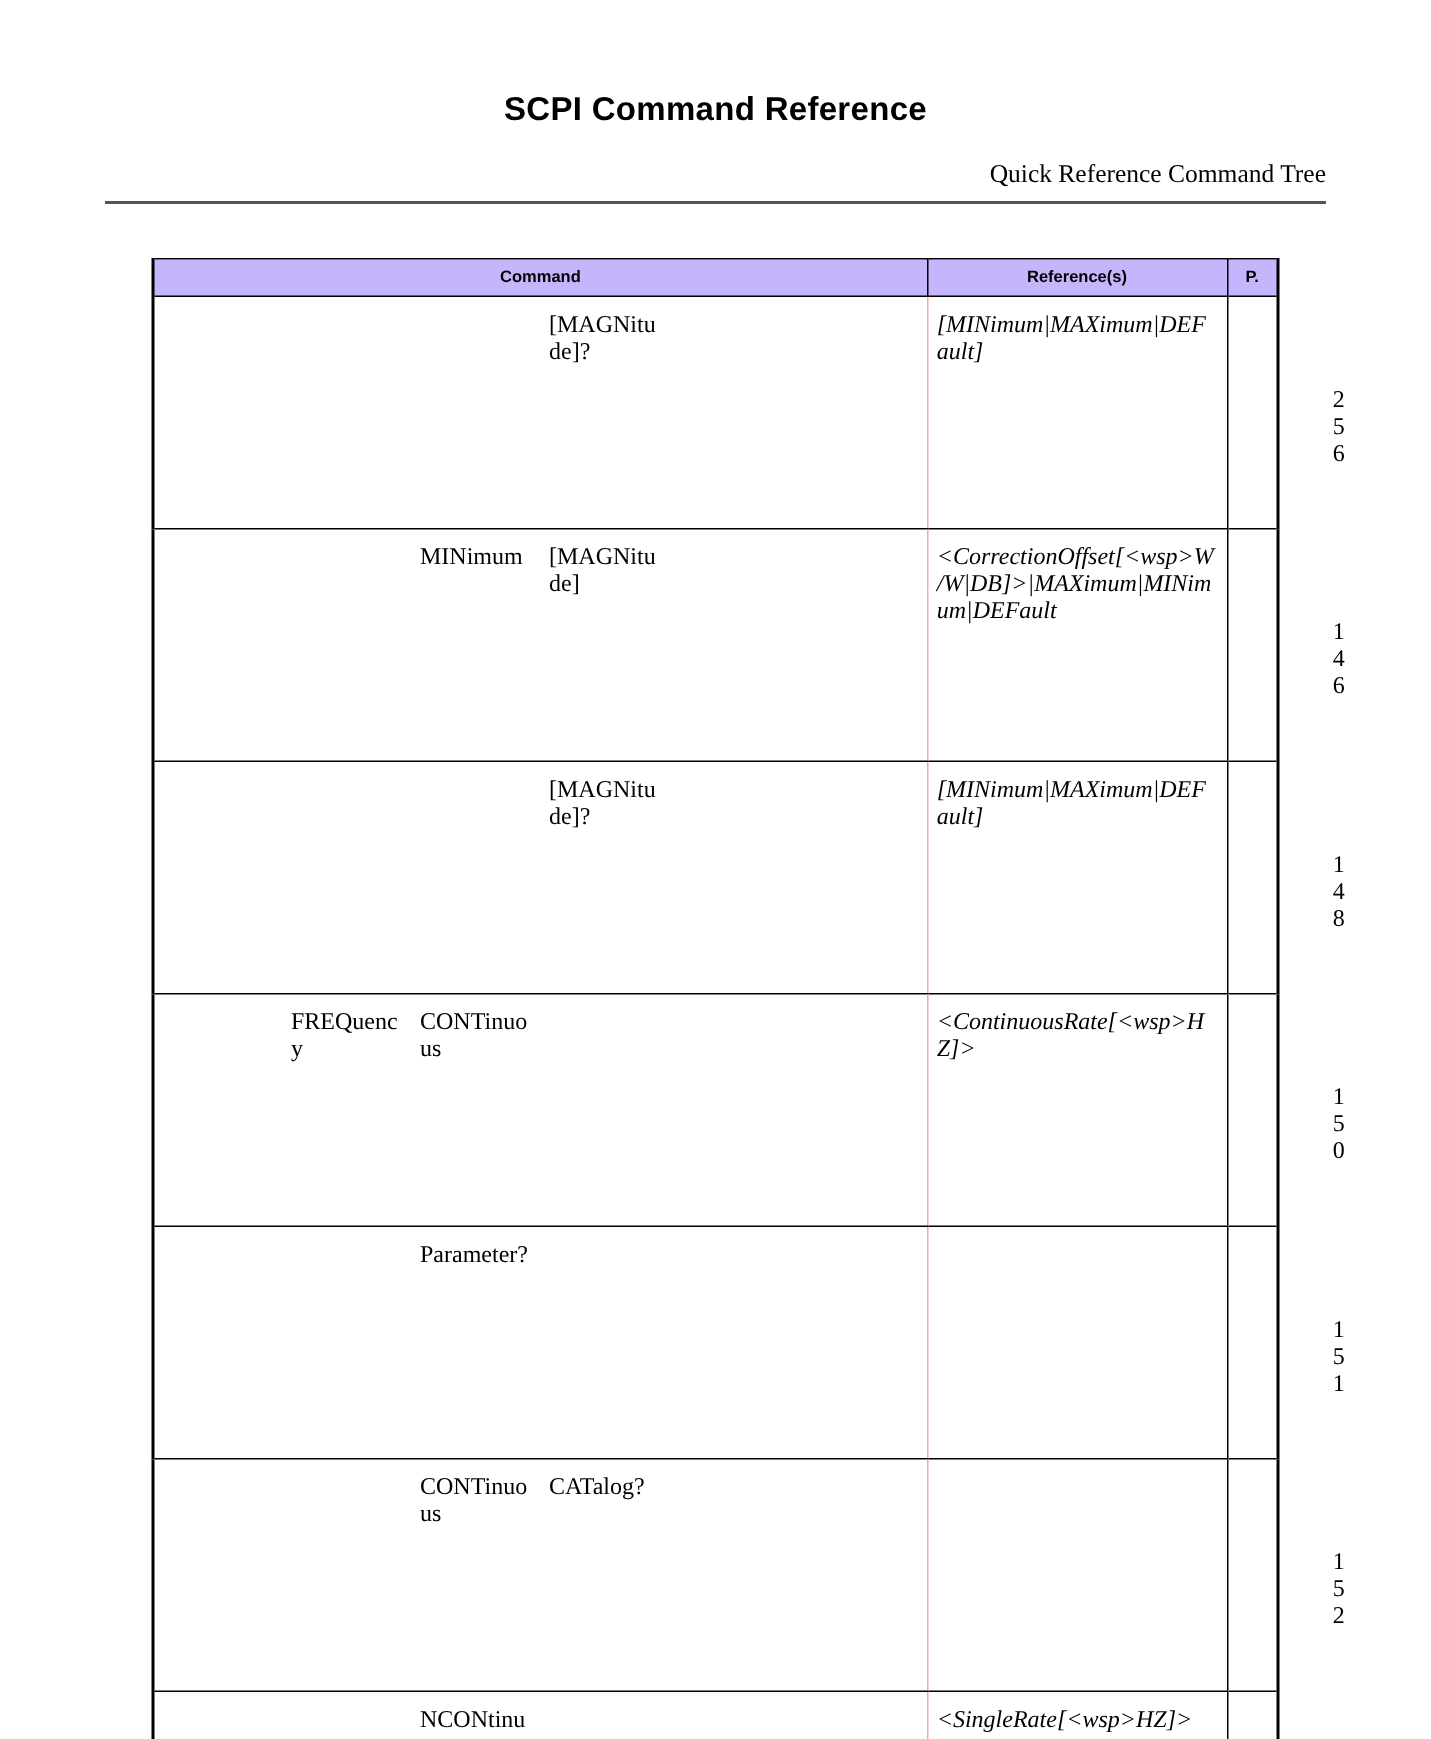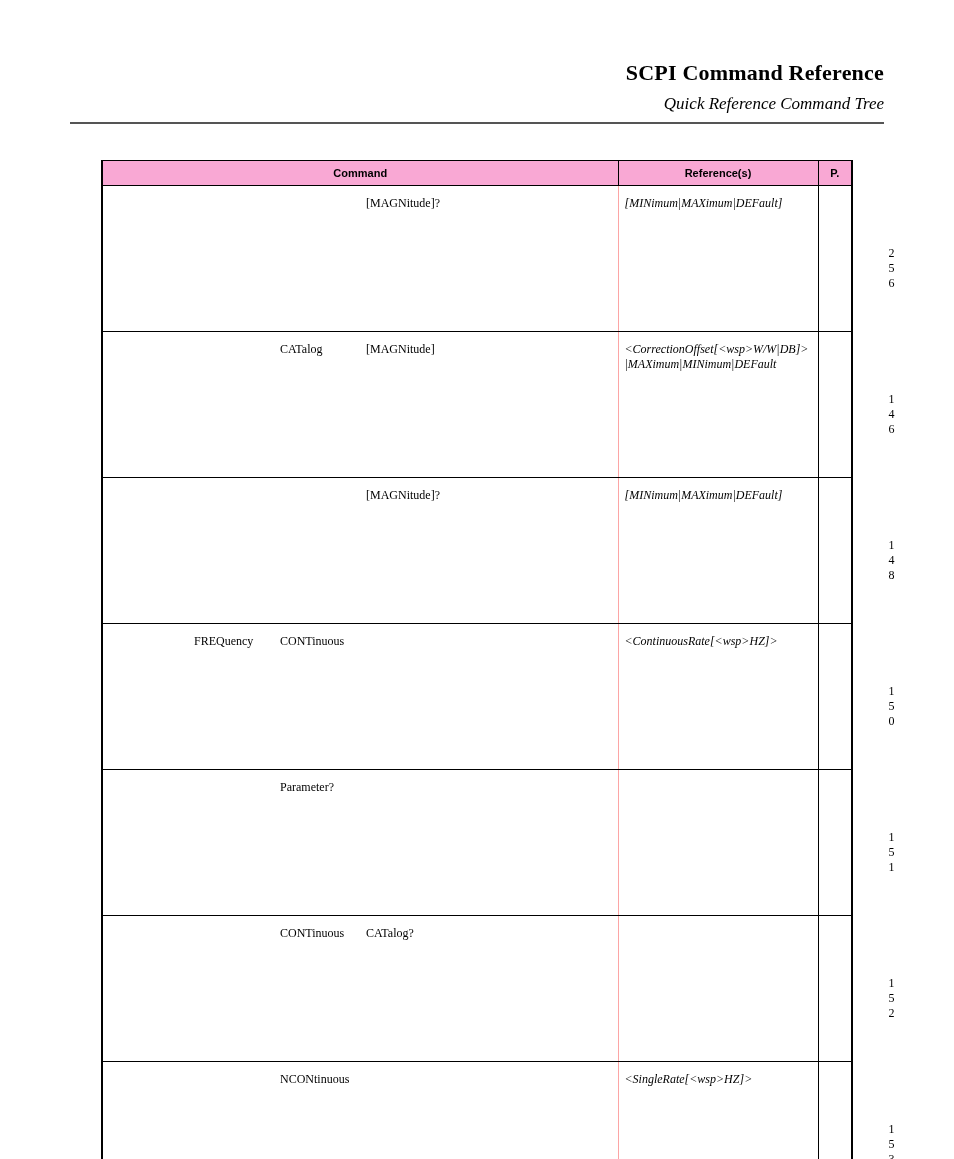--- a/index.html
+++ b/index.html
@@ -12,29 +12,29 @@
     width: 954px;
   }
   .page {
     padding: 60px 70px 40px 70px;
   }
   .header {
     text-align: right;
     margin-bottom: 6px;
   }
   .header-title {
-    font-family: Liberation Serif, serif;
+    font-family: Liberation Sans, sans-serif;
     font-weight: 700;
     font-size: 22px;
     letter-spacing: 0.2px;
+    text-align: center;
   }
   .header-sub {
-    font-style: italic;
     font-size: 17px;
-    margin-top: 8px;
+    margin-top: 20px;
   }
   .header-rule {
     border: none;
     border-top: 2px solid #555;
     margin: 8px 0 36px 0;
   }
   table {
     border-collapse: collapse;
     width: 750px;
     margin: 0 auto;
@@ -42,33 +42,33 @@
   }
   col.c1 { width: 86px; }
   col.c2 { width: 86px; }
   col.c3 { width: 86px; }
   col.c4 { width: 86px; }
   col.c5 { width: 86px; }
   col.c6 { width: 86px; }
   col.c7 { width: 200px; }
   col.c8 { width: 34px; }
   th {
-    background: #f9a8d4;
+    background: #c4b5fd;
     font-family: 'Segoe UI', Arial, sans-serif;
     font-weight: 700;
     font-size: 11px;
     padding: 6px 4px;
     border: 1px solid #000;
     text-align: center;
   }
   th.cmd-head { border-left: 2px solid #000; }
   th.p-head { border-right: 2px solid #000; }
   td {
     font-family: Georgia, 'Times New Roman', serif;
-    font-size: 12px;
+    font-size: 16px;
     padding: 10px 6px;
     border-bottom: 1px solid #000;
     vertical-align: top;
     word-wrap: break-word;
     overflow-wrap: break-word;
   }
   td.first { border-left: 2px solid #000; }
   td.param { border-left: 1px solid #fca5a5; font-style: italic; }
   td.page  { border-left: 1px solid #000; border-right: 2px solid #000; text-align: left; }
 </style>
@@ -108,21 +108,21 @@
           <td></td>
           <td>[MAGNitude]?</td>
           <td></td>
           <td></td>
           <td class="param">[MINimum|MAXimum|DEFault]</td>
           <td class="page">256</td>
         </tr>
         <tr>
           <td class="first"></td>
           <td></td>
-          <td>CATalog</td>
+          <td>MINimum</td>
           <td>[MAGNitude]</td>
           <td></td>
           <td></td>
           <td class="param">&lt;CorrectionOffset[&lt;wsp&gt;W/W|DB]&gt;|MAXimum|MINimum|DEFault</td>
           <td class="page">146</td>
         </tr>
         <tr>
           <td class="first"></td>
           <td></td>
           <td></td>

